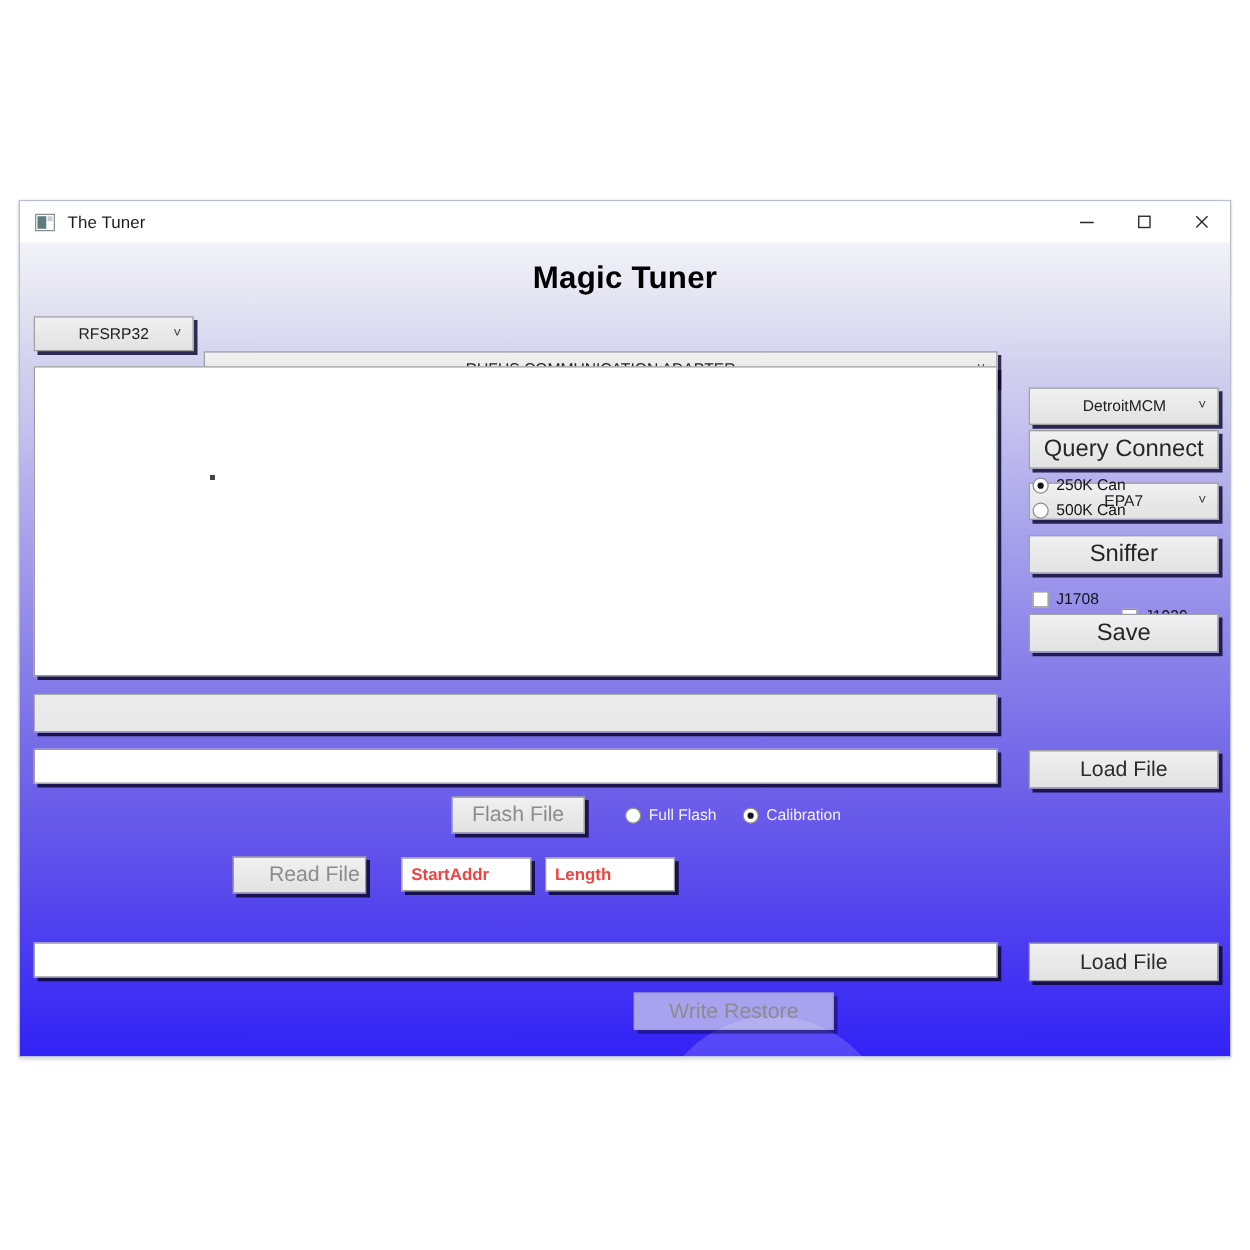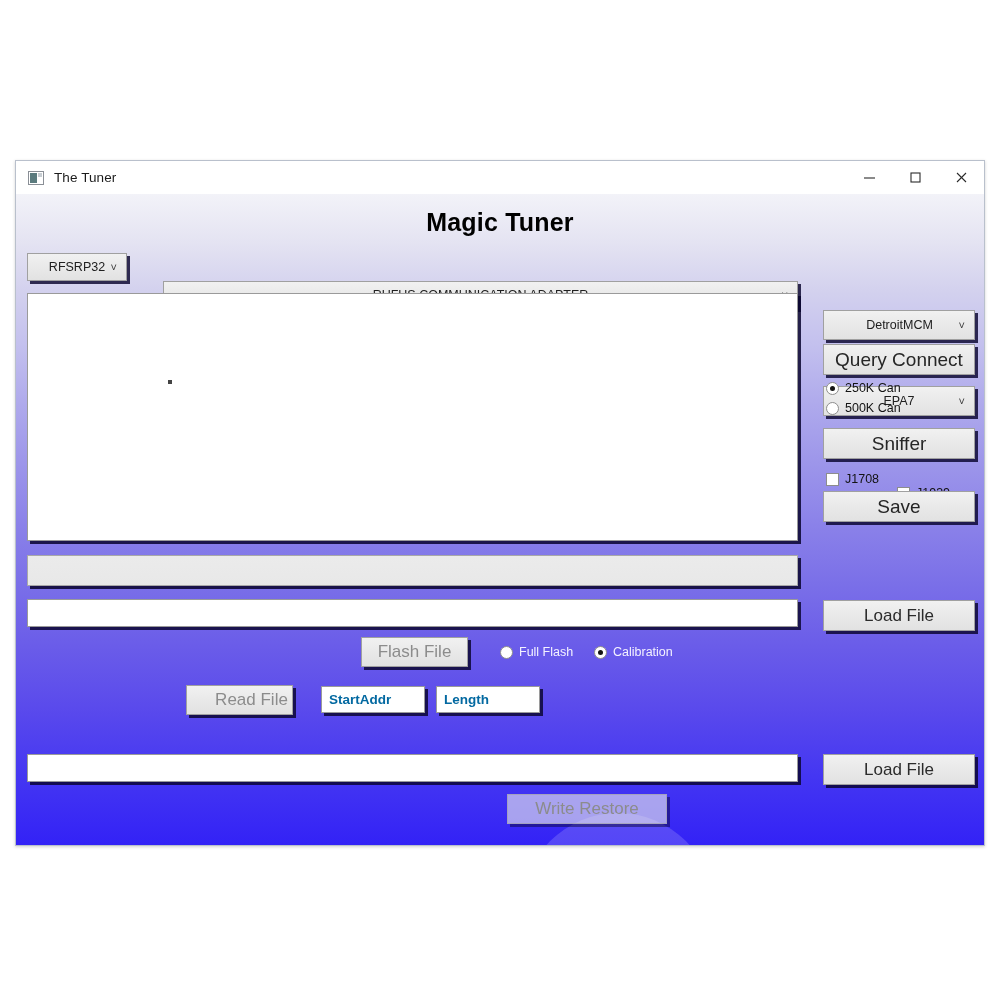--- a/index.html
+++ b/index.html
@@ -122,21 +122,21 @@
   }
 
   .field {
     background: #ffffff;
     border: 1px solid #9a9a9a;
     box-shadow: 3px 3px 0 rgba(8,4,45,0.82);
     position: absolute;
     display: flex; align-items: center;
     padding: 0 7px;
     font-size: 13px;
-    color: #0369a1;
+    color: #ef4444;
   }
   .field.bold { font-weight: bold; font-size: 13.5px; }
 
   .listbox {
     position: absolute;
     background: #ffffff;
     border: 1px solid #9a9a9a;
     box-shadow: 3px 3px 0 rgba(8,4,45,0.85);
     overflow: hidden;
     font-size: 12px;
@@ -214,21 +214,21 @@
           <svg width="13" height="13" viewBox="0 0 13 13">
               <line x1="2" y1="2" x2="11" y2="11" stroke="#2a2a2a" stroke-width="1.1"></line>
               <line x1="11" y1="2" x2="2" y2="11" stroke="#2a2a2a" stroke-width="1.1"></line>
             </svg>
         </div>
       </div>
     </div>
 
     <div id="app-title">Magic Tuner</div>
 
-    <div class="ctl combo" style="left:11px; top:92px; width:100px; height:28px;">
+    <div class="ctl combo" style="left:11px; top:92px; width:128px; height:28px;">
       <span class="lbl">RFSRP32</span>
       <span class="chev">˅</span>
     </div>
 
     <div class="ctl combo" style="left:147px; top:92px; width:635px; height:28px;">
       <span class="lbl">RUFUS COMMUNICATION ADAPTER</span>
       <span class="chev">˅</span>
     </div>
 
     <div class="listbox" style="left:11px; top:132px; width:771px; height:248px;">

